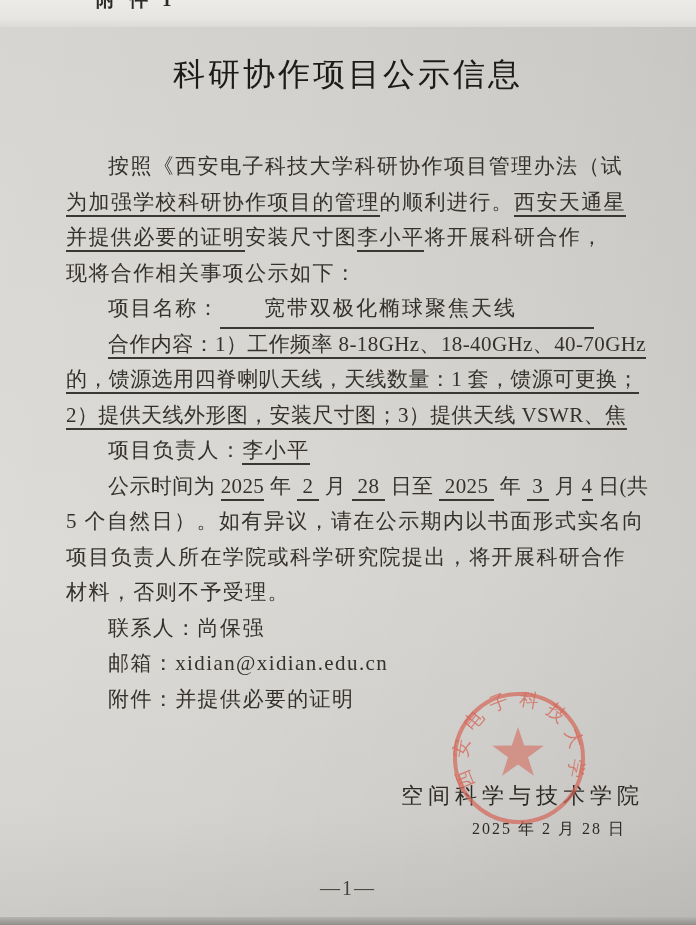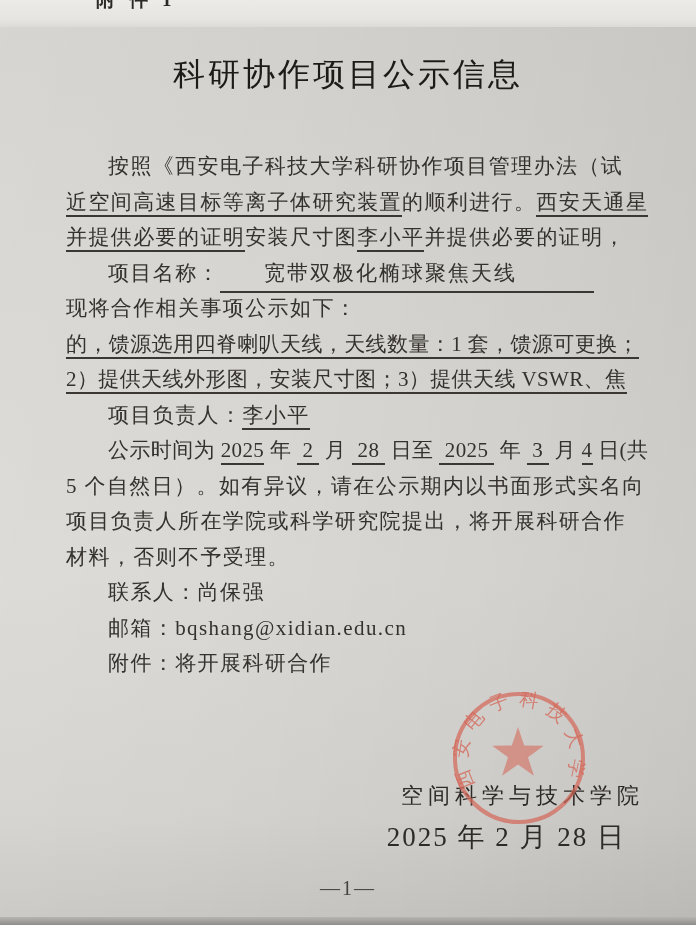--- a/index.html
+++ b/index.html
@@ -44,57 +44,58 @@
   .blank{
     display:inline-block;width:374px;border-bottom:2px solid #3b3833;
     text-indent:0;padding-left:44px;box-sizing:border-box;letter-spacing:2px;
   }
   .cbox{
     display:inline-block;width:15px;height:15px;border:2px solid #34322e;
     line-height:14px;text-align:center;font-size:15px;font-weight:700;
     transform:translateY(2px);text-indent:0;margin:0 3px 0 1px;
   }
   .sig-org{position:absolute;top:781px;right:52px;font-size:22px;letter-spacing:5px;color:#2e2b27;}
-  .sig-date{position:absolute;top:819px;right:70px;font-size:27px;letter-spacing:2px;color:#2e2b27;}
+  .sig-date{position:absolute;top:819px;right:70px;font-size:16px;letter-spacing:2px;color:#2e2b27;}
   .pagenum{position:absolute;top:877px;left:0;width:100%;text-align:center;font-size:20px;letter-spacing:2px;color:#45423d;}
   .seal{position:absolute;left:448px;top:686px;width:142px;height:148px;pointer-events:none;}
 </style>
 </head>
 <body>
 
 <div class="photo">
   <div class="paper-sheen"></div>
   <div class="top-strip"></div>
   <div class="frag">附件1</div>
 
   <div class="title">科研协作项目公示信息</div>
 
   <div class="body">
     <div class="bl ind"><span class="seg">按照《西安电子科技大学科研协作项目管理办法（试</span></div>
-    <div class="bl"><span class="seg u">近空间高速目标等离子体研究装置</span><span class="seg">的顺利进行。</span><span class="seg u">西安天通星</span></div>
-    <div class="bl"><span class="seg u">并提供必要的证明</span><span class="seg">安装尺寸图</span><span class="seg u">李小平</span><span class="seg">并提供必要的证明，</span></div>
+    <div class="bl"><span class="seg u">为加强学校科研协作项目的管理</span><span class="seg">的顺利进行。</span><span class="seg u">西安天通星</span></div>
+    <div class="bl"><span class="seg u">并提供必要的证明</span><span class="seg">安装尺寸图</span><span class="seg u">李小平</span><span class="seg">将开展科研合作，</span></div>
+    <div class="bl"><span class="seg">现将合作相关事项公示如下：</span></div>
+
     <div class="bl ind"><span class="seg">项目名称：</span><span class="blank">宽带双极化椭球聚焦天线</span></div>
 
-    <div class="bl"><span class="seg">现将合作相关事项公示如下：</span></div>
-
+    <div class="bl ind tight"><span class="seg u">合作内容：1）工作频率 8-18GHz、18-40GHz、40-70GHz</span></div>
     <div class="bl tight"><span class="seg u">的，馈源选用四脊喇叭天线，天线数量：1 套，馈源可更换；</span></div>
     <div class="bl tight"><span class="seg u">2）提供天线外形图，安装尺寸图；3）提供天线 VSWR、焦</span></div>
 
     <div class="bl ind"><span class="seg">项目负责人：</span><span class="seg u">李小平</span></div>
 
 
     <div class="bl ind tight"><span class="seg">公示时间为 </span><span class="seg u">2025</span><span class="seg"> 年 </span><span class="seg u"> 2 </span><span class="seg"> 月 </span><span class="seg u"> 28 </span><span class="seg"> 日至 </span><span class="seg u"> 2025 </span><span class="seg"> 年 </span><span class="seg u"> 3 </span><span class="seg"> 月 </span><span class="seg u">4</span><span class="seg"> 日(共</span></div>
 
     <div class="bl"><span class="seg">5 个自然日）。如有异议，请在公示期内以书面形式实名向</span></div>
     <div class="bl"><span class="seg">项目负责人所在学院或科学研究院提出，将开展科研合作</span></div>
     <div class="bl"><span class="seg">材料，否则不予受理。</span></div>
 
     <div class="bl ind"><span class="seg">联系人：尚保强</span></div>
-    <div class="bl ind"><span class="seg">邮箱：bqshang@xidian.edu.cn</span></div>
-    <div class="bl ind"><span class="seg">附件：将开展科研合作</span></div>
+    <div class="bl ind"><span class="seg">邮箱：xidian@xidian.edu.cn</span></div>
+    <div class="bl ind"><span class="seg">附件：并提供必要的证明</span></div>
   </div>
 
   <div class="sig-org">空间科学与技术学院</div>
   <div class="sig-date">2025 年 2 月 28 日</div>
 
   <svg class="seal" viewBox="0 0 142 148" xmlns="http://www.w3.org/2000/svg">
     <circle cx="71" cy="72" r="64" fill="none" stroke="#d4685a" stroke-width="4" opacity="0.72"></circle>
     <polygon points="70,41 76.2,59.5 95.7,59.7 80,71.2 85.9,89.8 70,78.5 54.1,89.8 60,71.2 44.3,59.7 63.8,59.5" fill="#d4685a" opacity="0.58"></polygon>
     <defs>
       <path id="sealArc" d="M 27,99 A 52,52 0 1 1 115,99" fill="none"></path>

